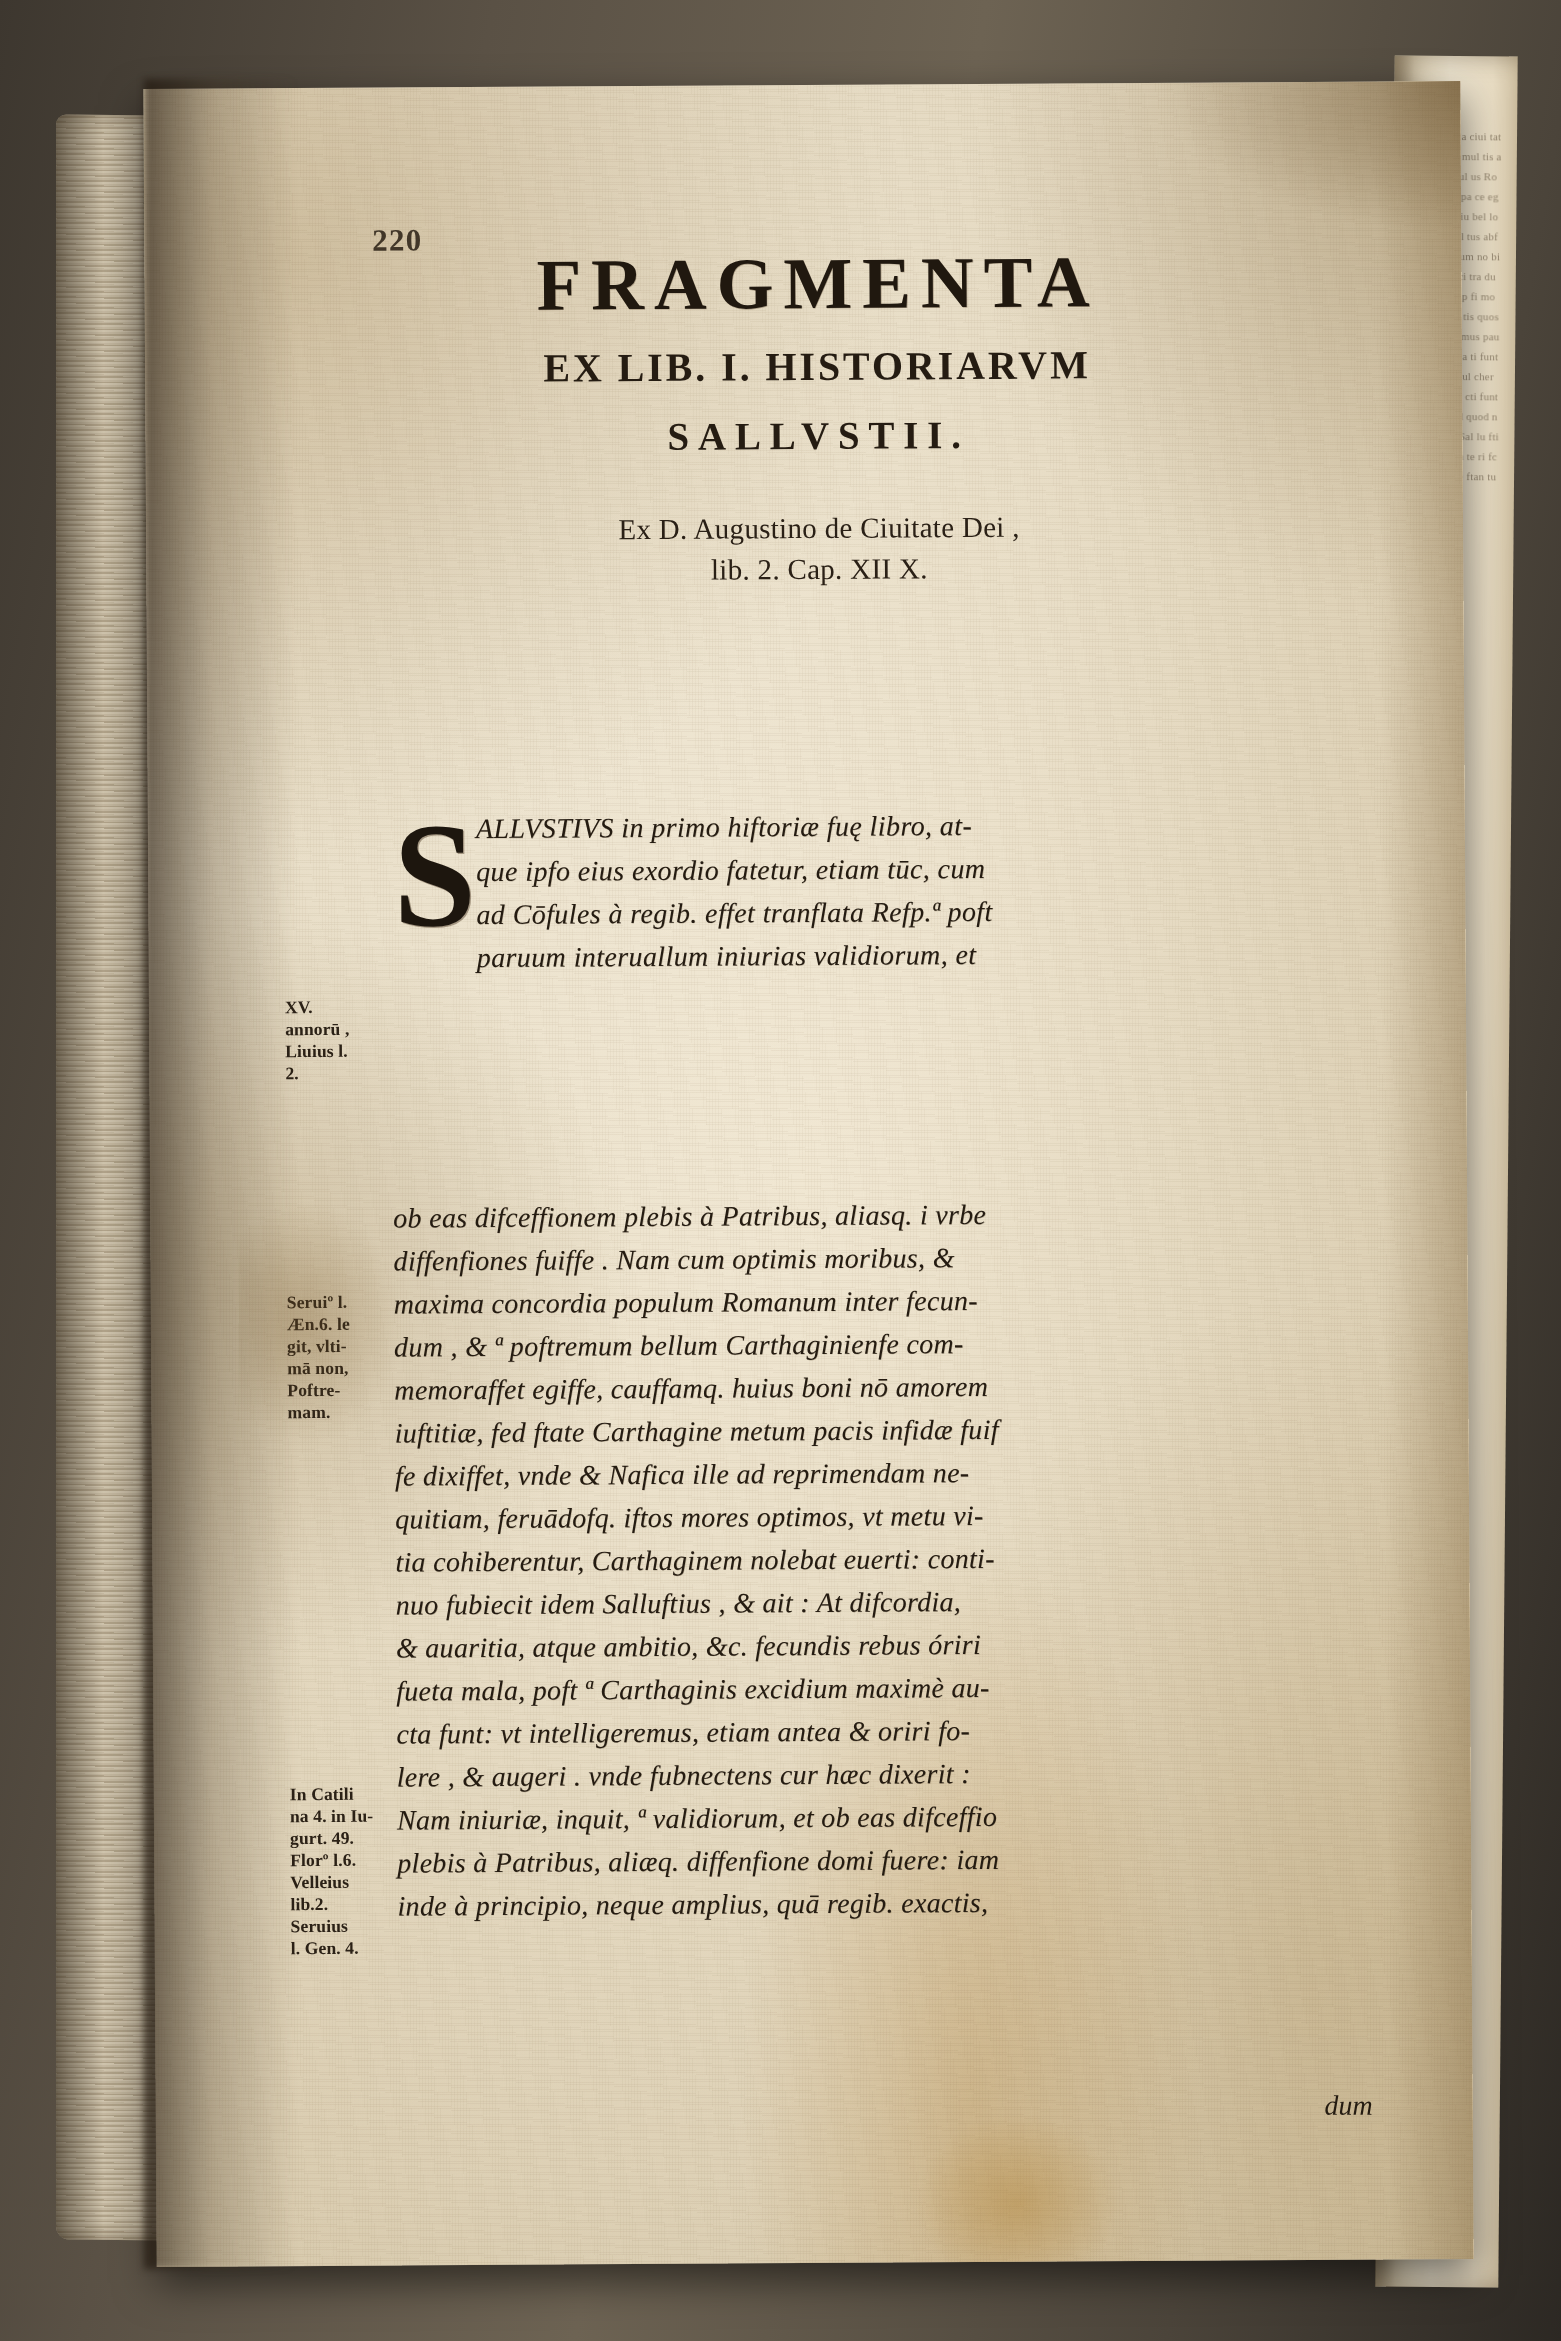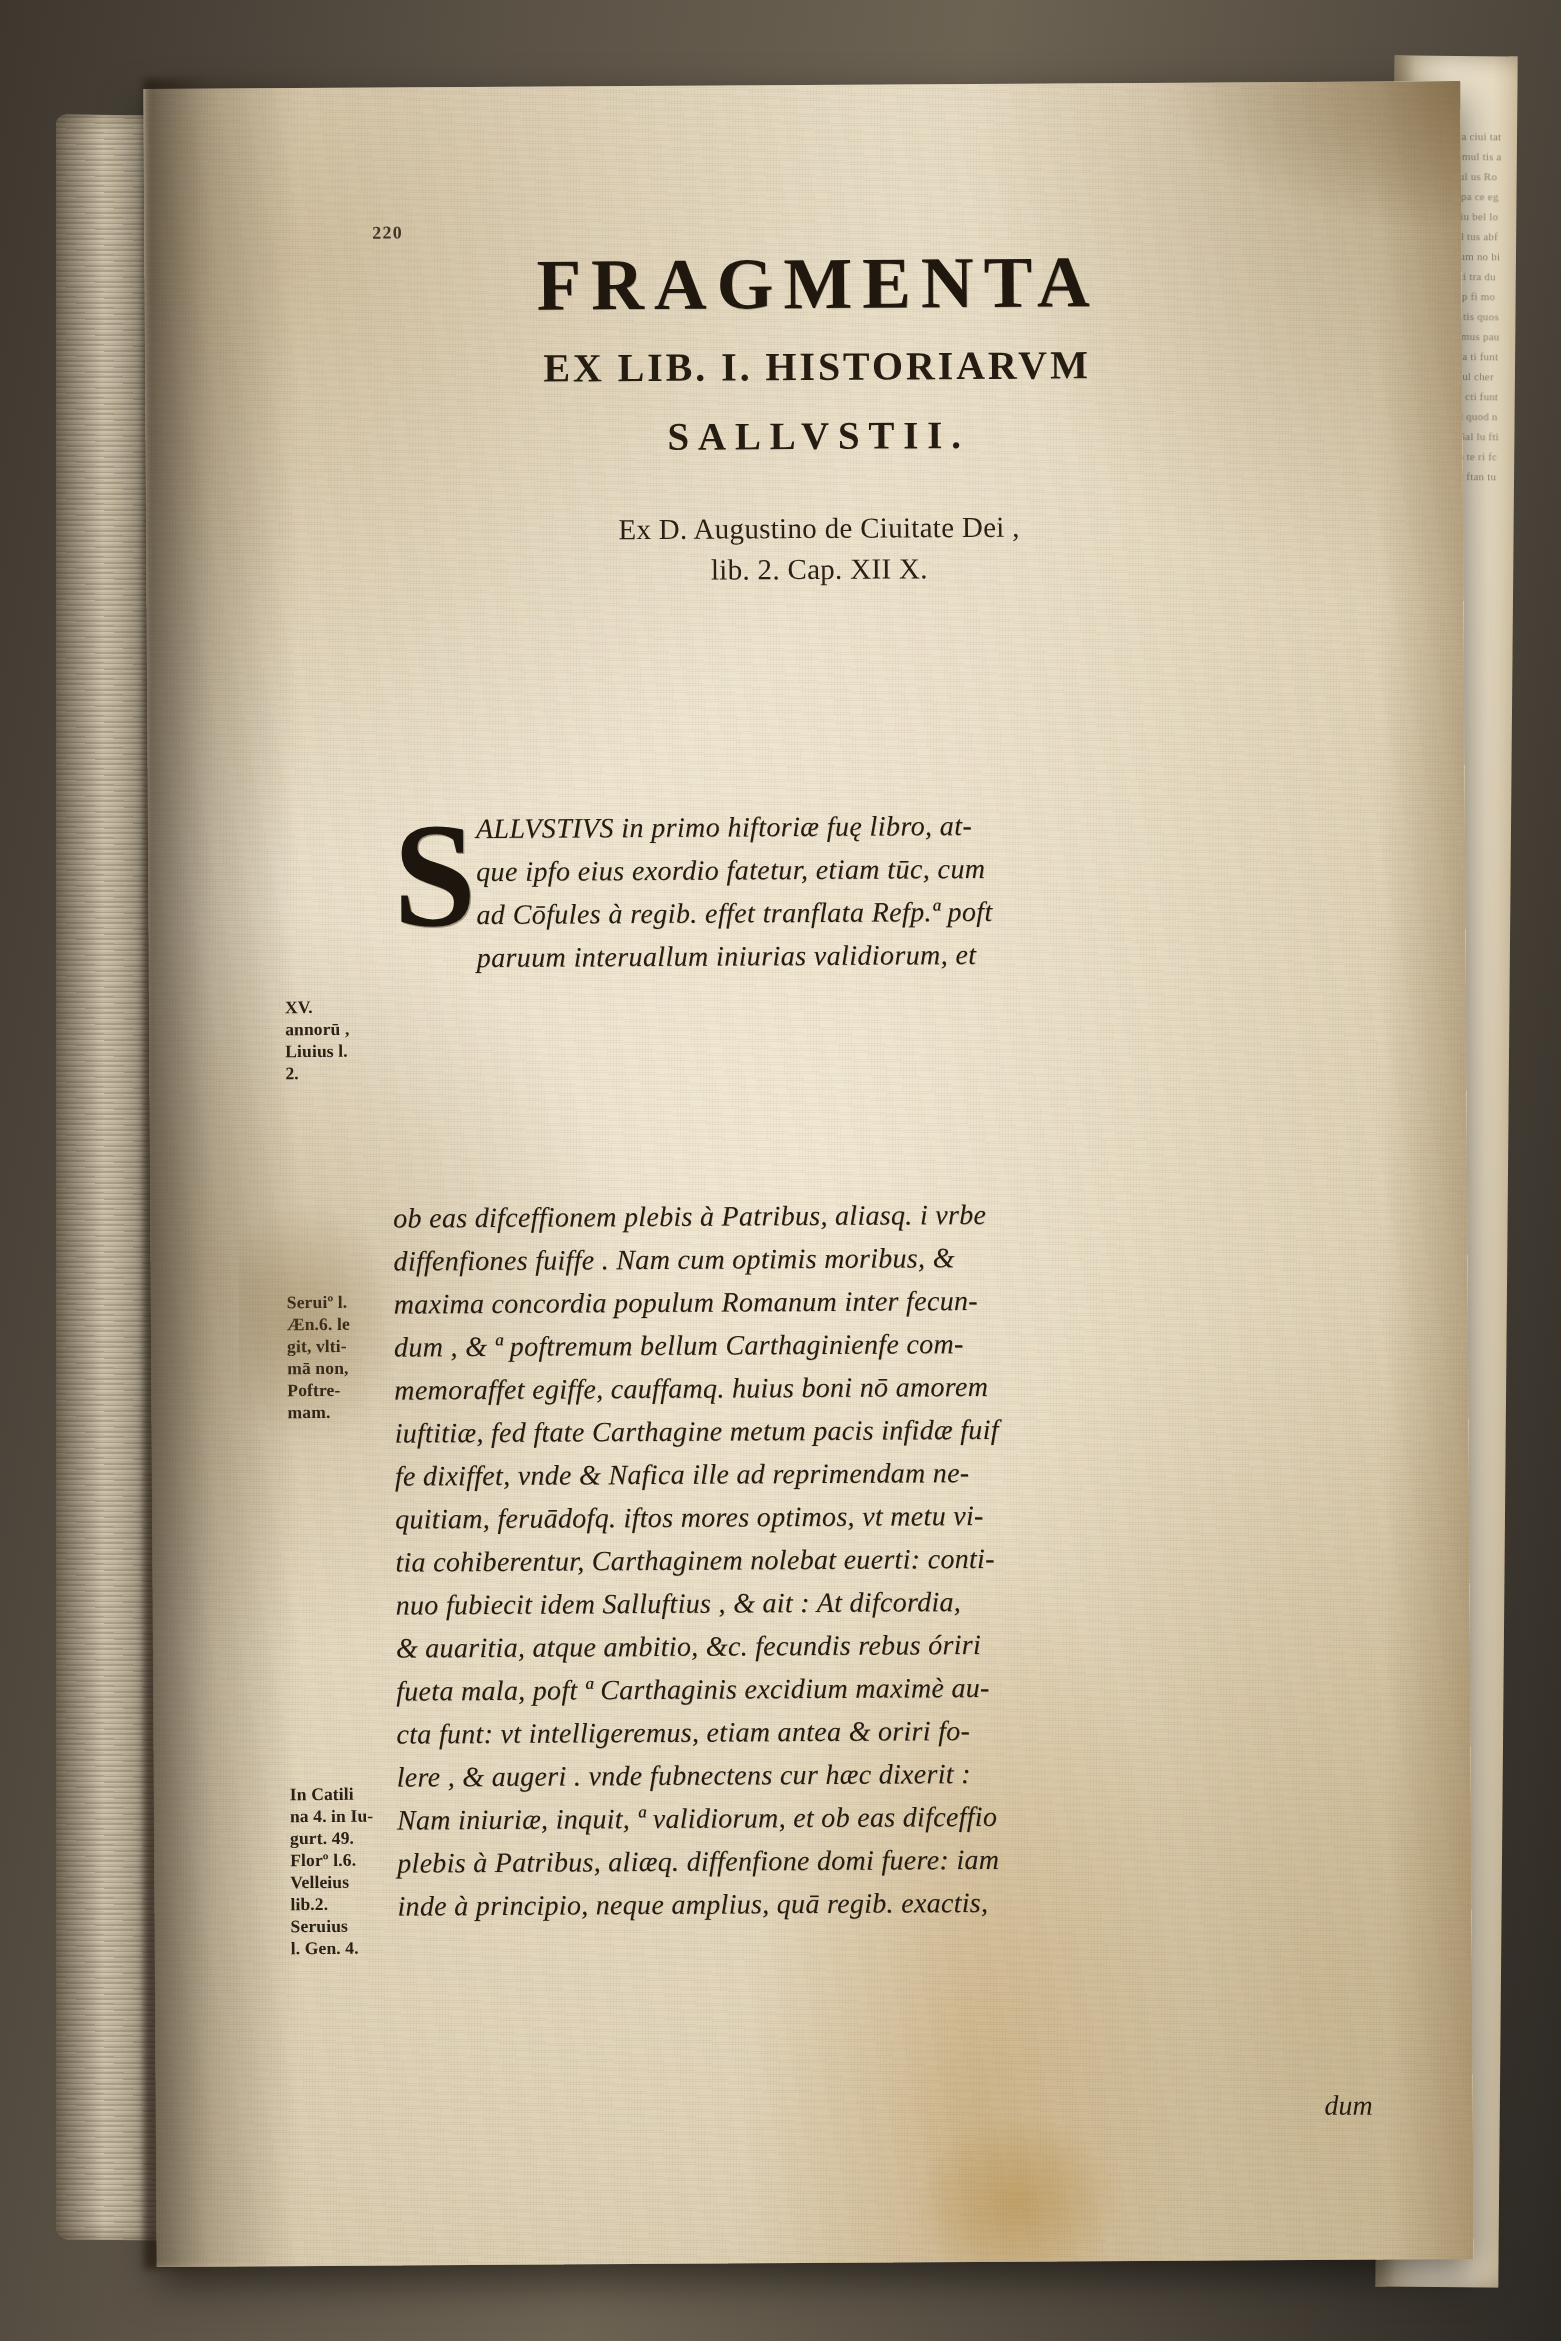--- a/index.html
+++ b/index.html
@@ -155,21 +155,21 @@
     inset: 0;
     z-index: 6;
     color: #2a2118;
   }
 
   .folio {
     position: absolute;
     left: 228px;
     top: 135px;
     font-family: "Liberation Serif", serif;
-    font-size: 18px;
+    font-size: 31px;
     letter-spacing: 1.2px;
     color: #2e2418;
     font-weight: 700;
     opacity: .88;
   }
 
   .title-main {
     position: absolute;
     left: 0; right: 0;
     top: 157px;

